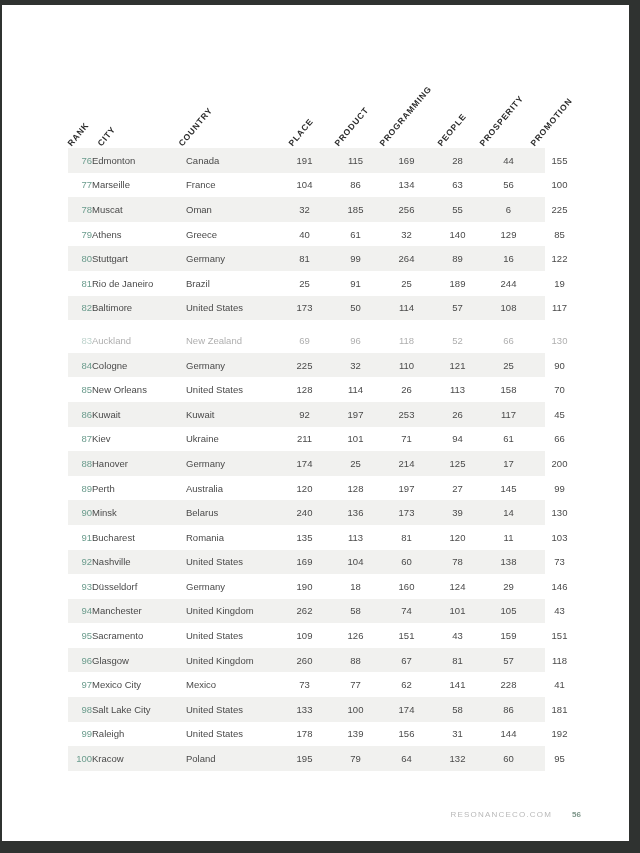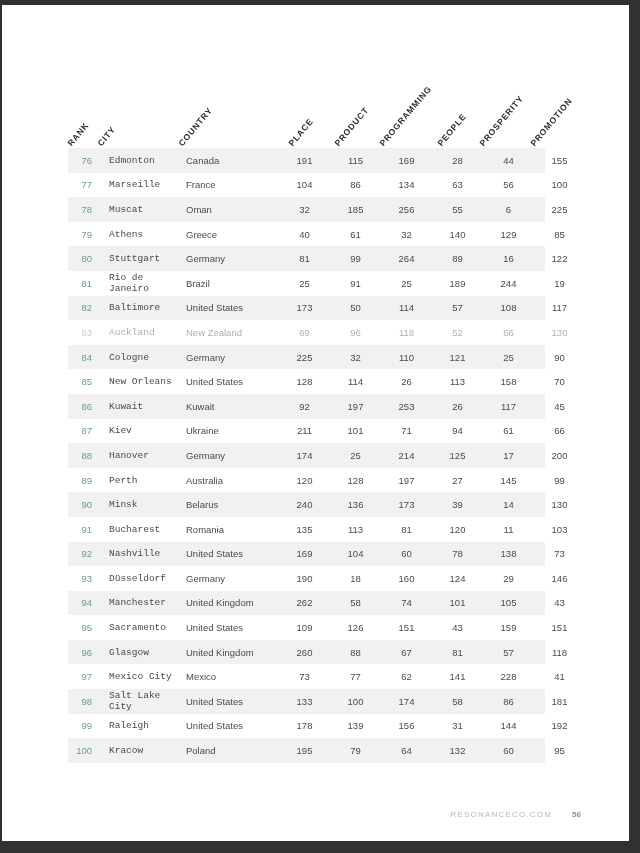--- a/index.html
+++ b/index.html
@@ -38,23 +38,23 @@
     margin-left: 66px;
     width: 477px;
     height: 24.6px;
     display: grid;
     grid-template-columns: 24px 92px 95px 51px 51px 51px 51px 51px 51px;
     align-items: center;
     font-size: 9.5px;
     color: #4a4a4a;
   }
   .row.stripe { background: #f1f1ef; }
-  .row.faded { opacity: 0.45; filter: blur(0.3px); }
+  .row.faded { opacity: 0.45; filter: blur(0.3px); margin-top: 8px; }
   .cell-rank { text-align: right; color: #6b9c8d; }
-  .cell-city { padding-left: 17px; font-family: Liberation Mono, monospace; }
+  .cell-city { padding-left: 0; }
   .cell-country { padding-left: 2px; }
   .cell-num { text-align: center; }
 
   
   .footer {
     position: absolute;
     top: 805px; right: 48px;
     font-size: 8px;
     letter-spacing: 1.2px;
     color: #b8b8b8;

